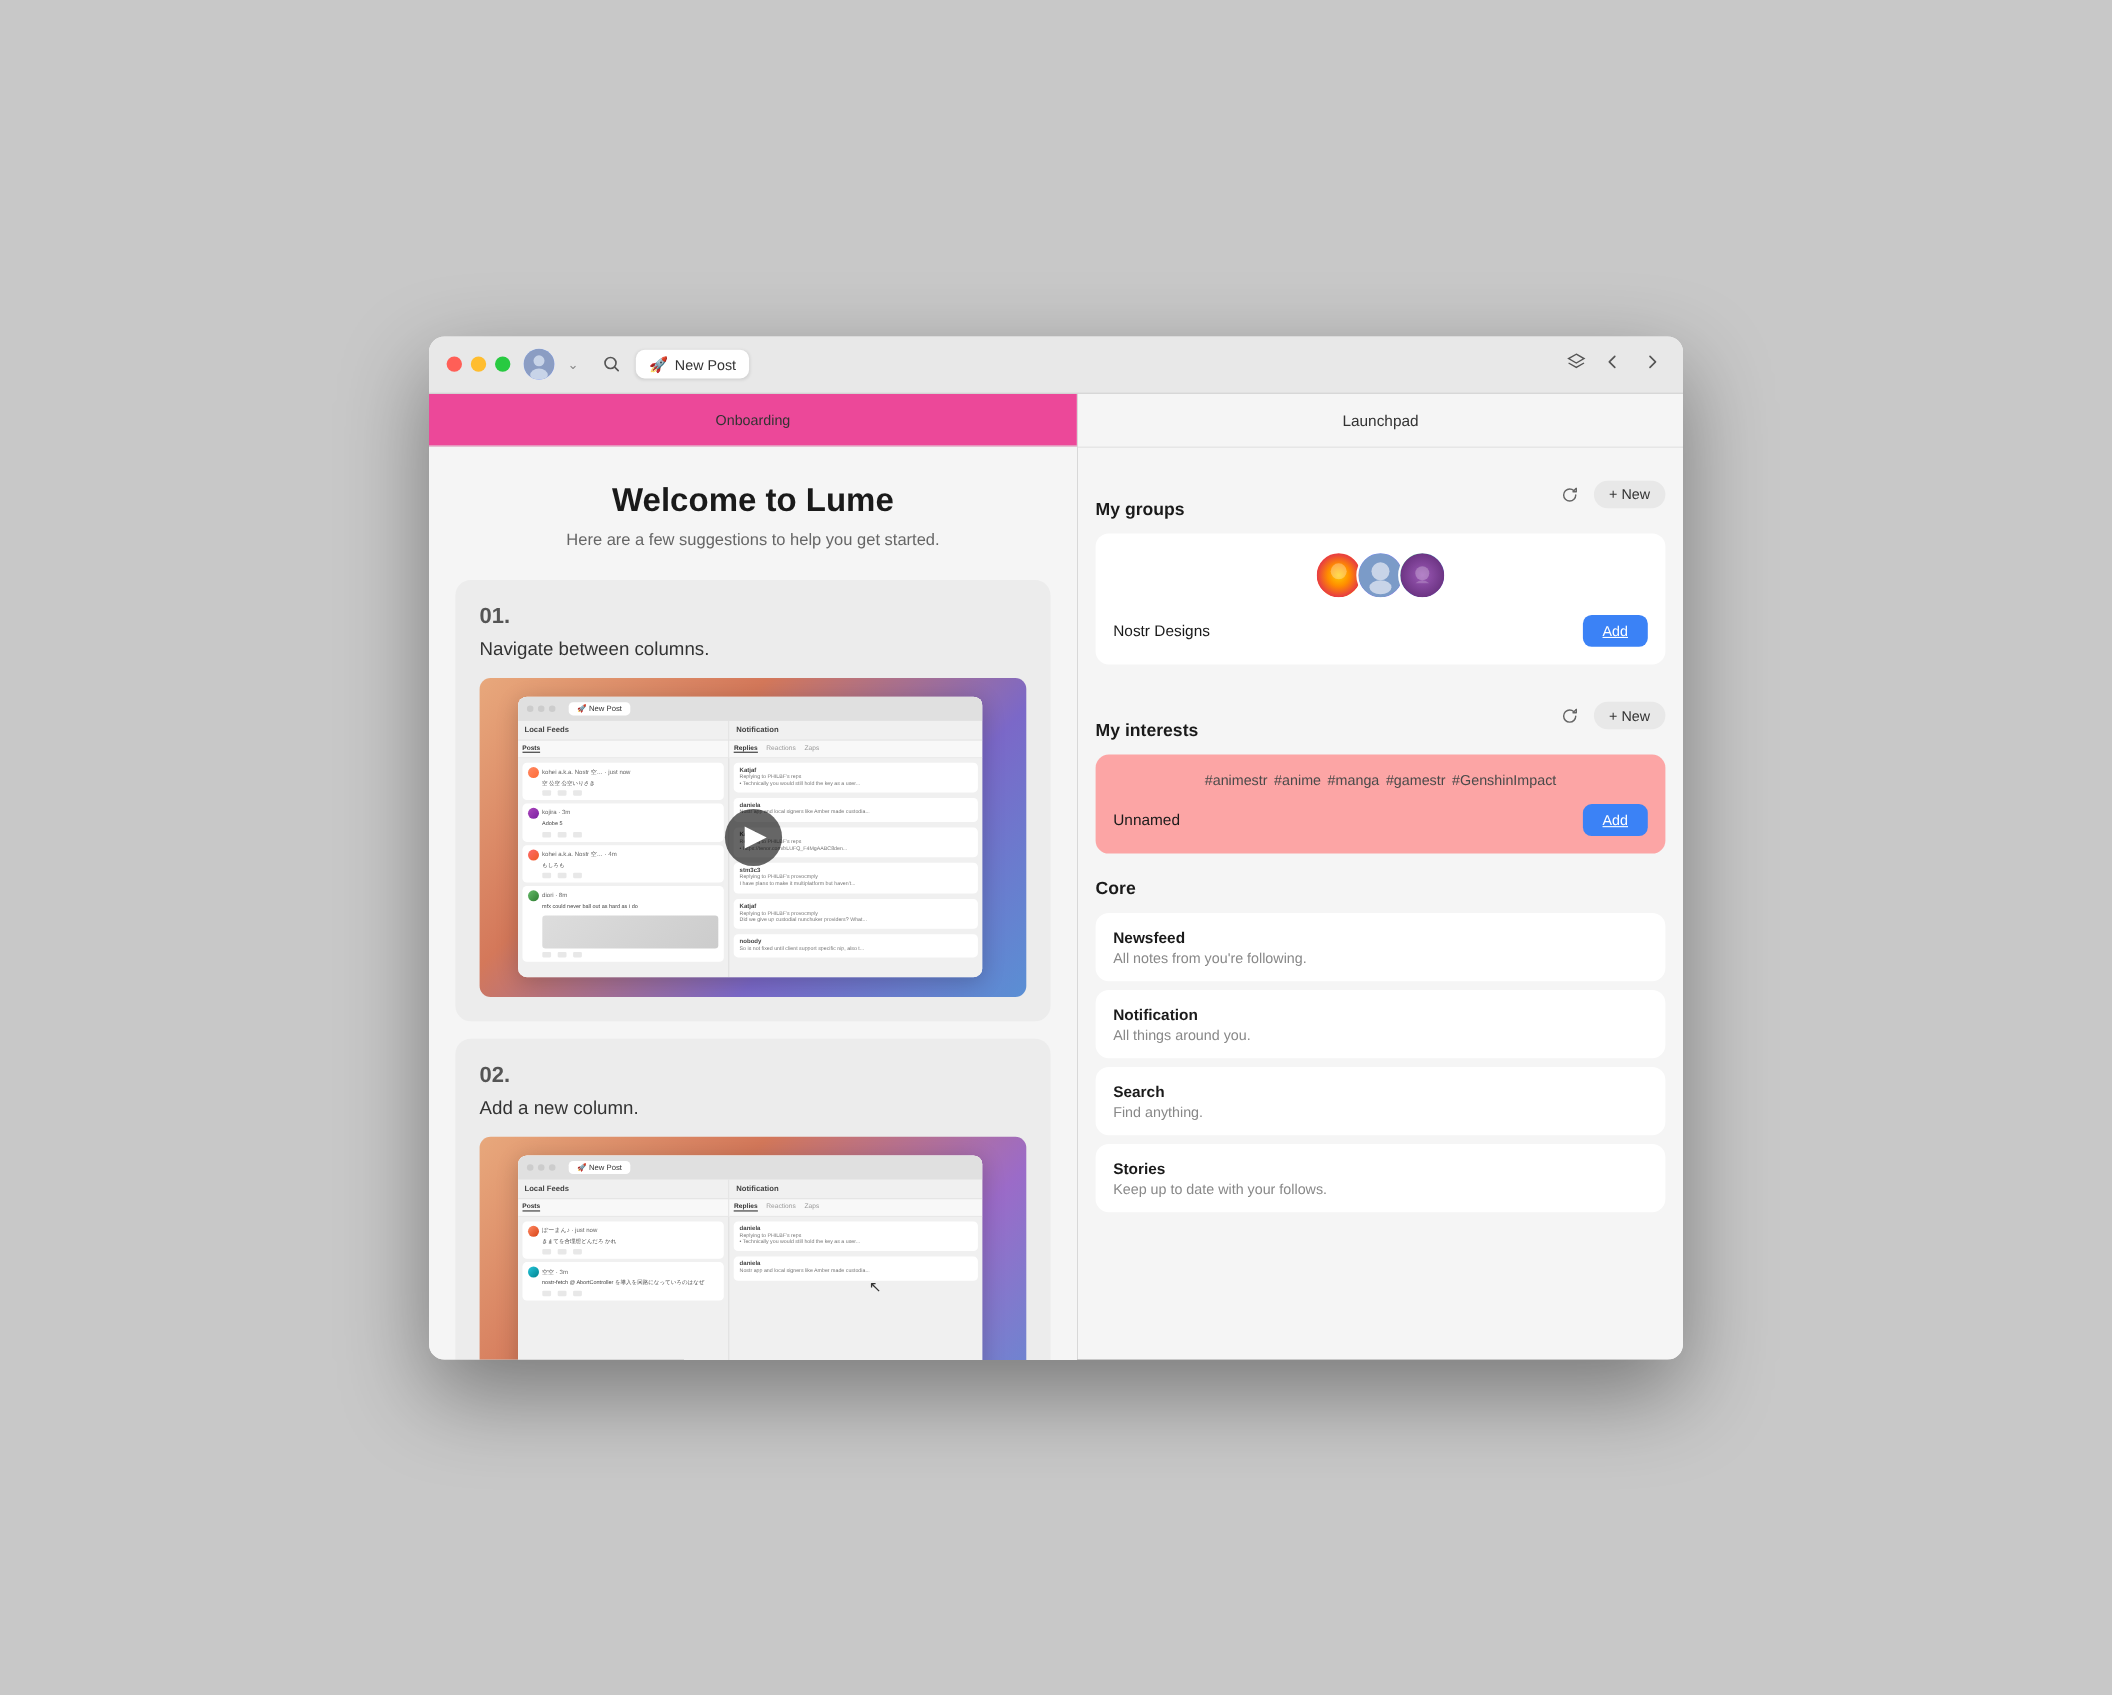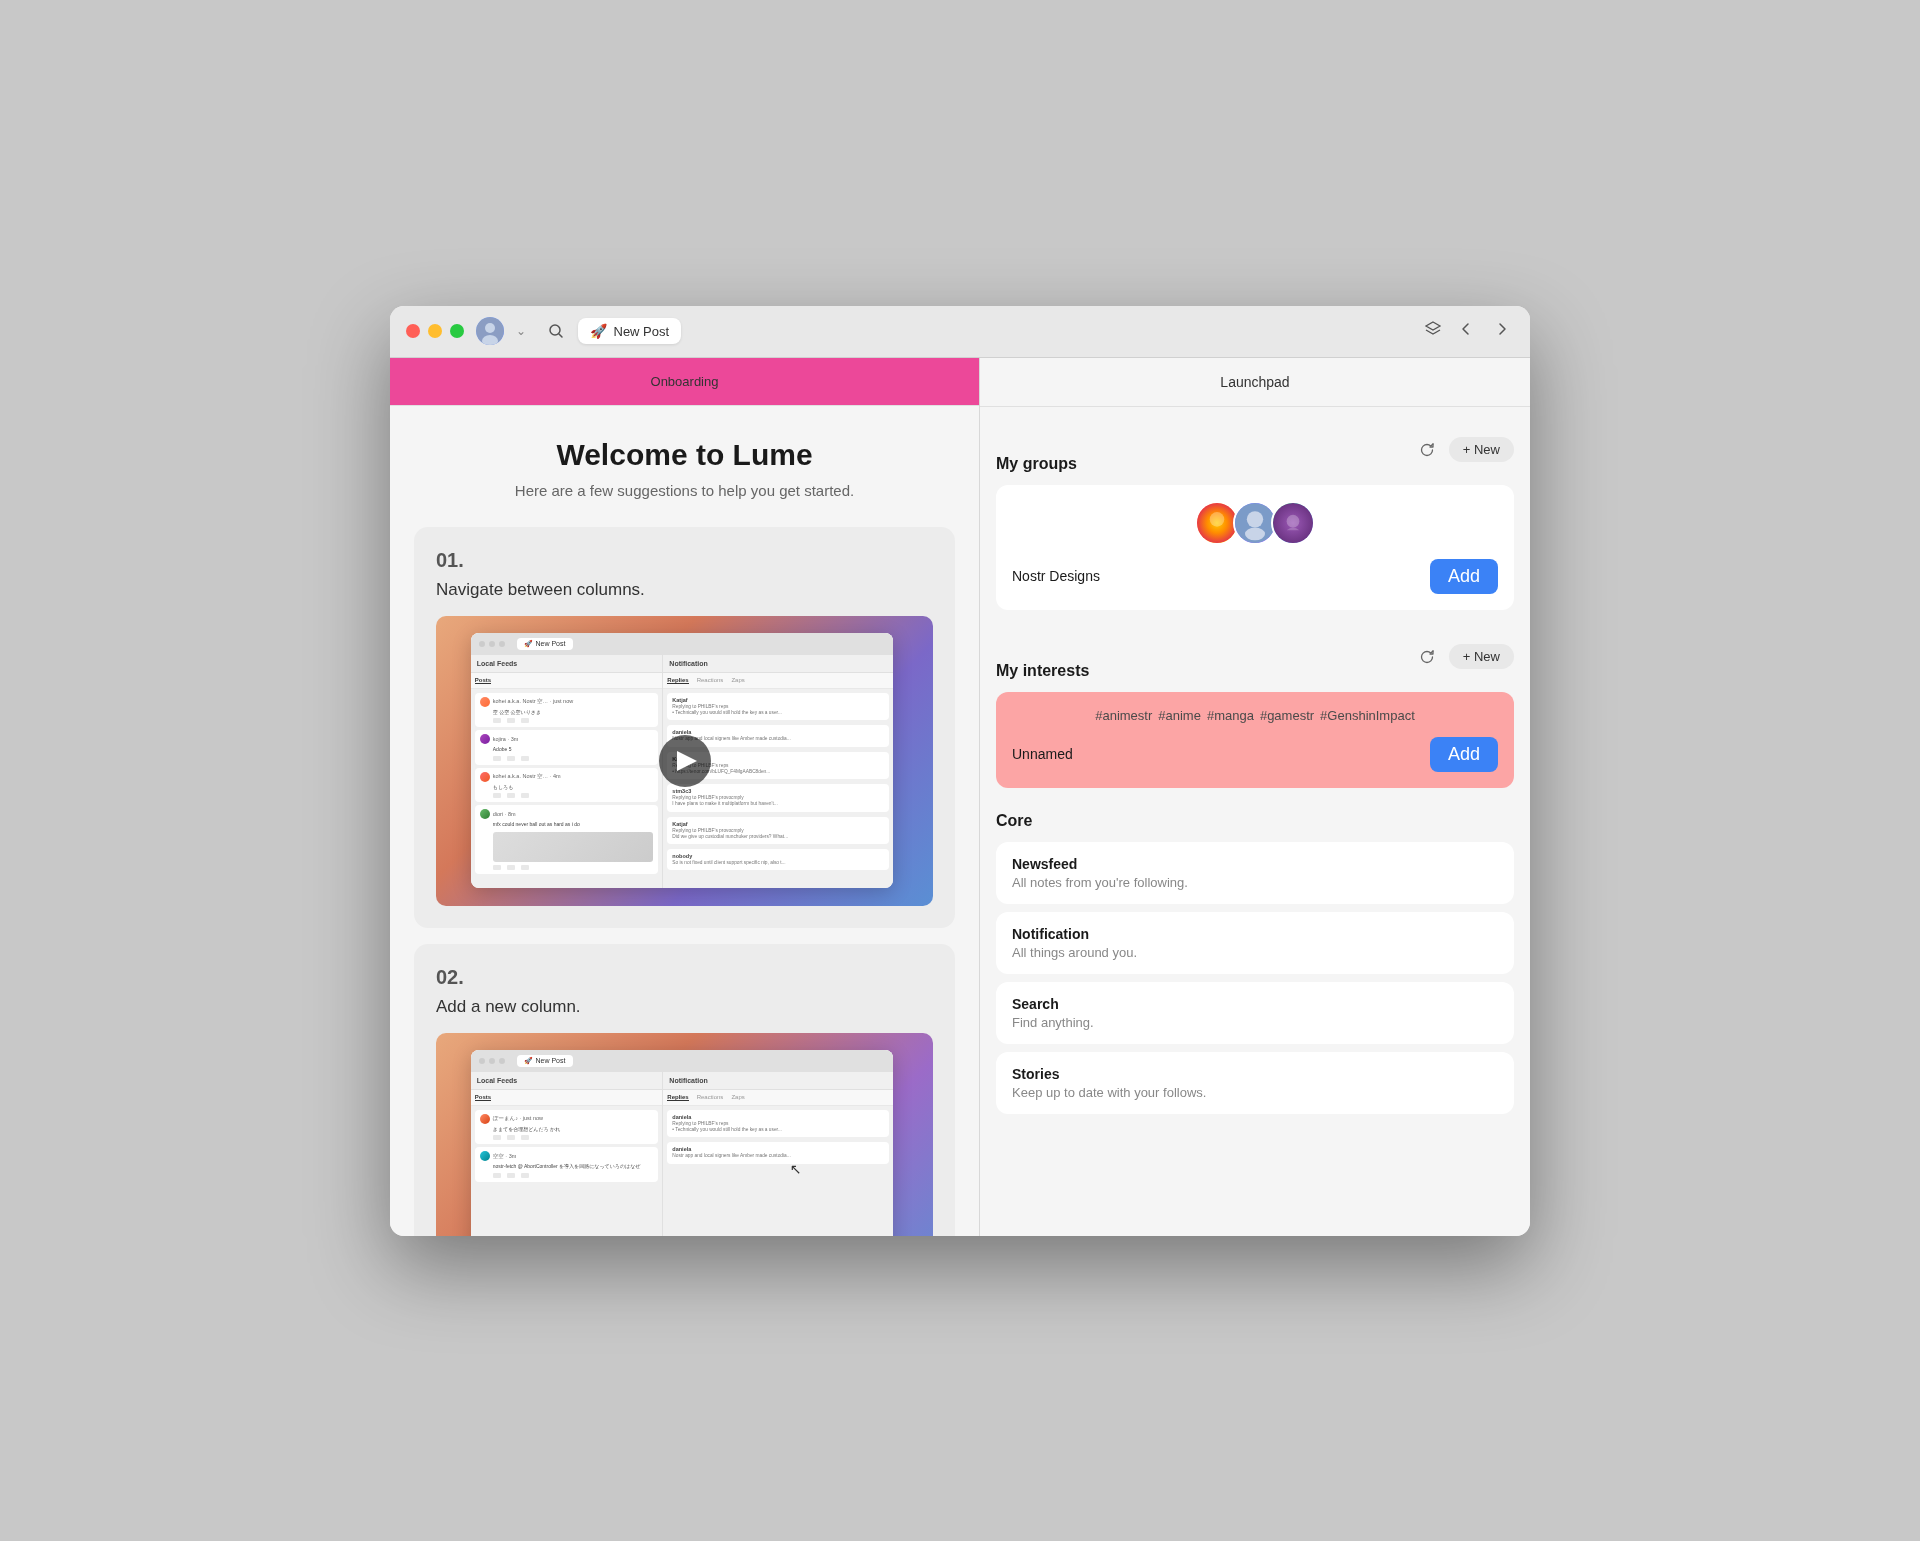--- a/index.html
+++ b/index.html
@@ -494,23 +494,24 @@
       font-weight: 500;
       color: #1a1a1a;
     }
 
     .add-btn {
       background: #3b82f6;
       color: white;
       border: none;
       border-radius: 8px;
       padding: 7px 18px;
-      font-size: 18px;
+      font-size: 13px;
       font-weight: 500;
       cursor: pointer;
+      text-decoration: underline;
     }
 
     .interests-card {
       background: #fca5a5;
       border-radius: 12px;
       padding: 16px;
       margin-bottom: 8px;
     }
 
     .hashtags {

